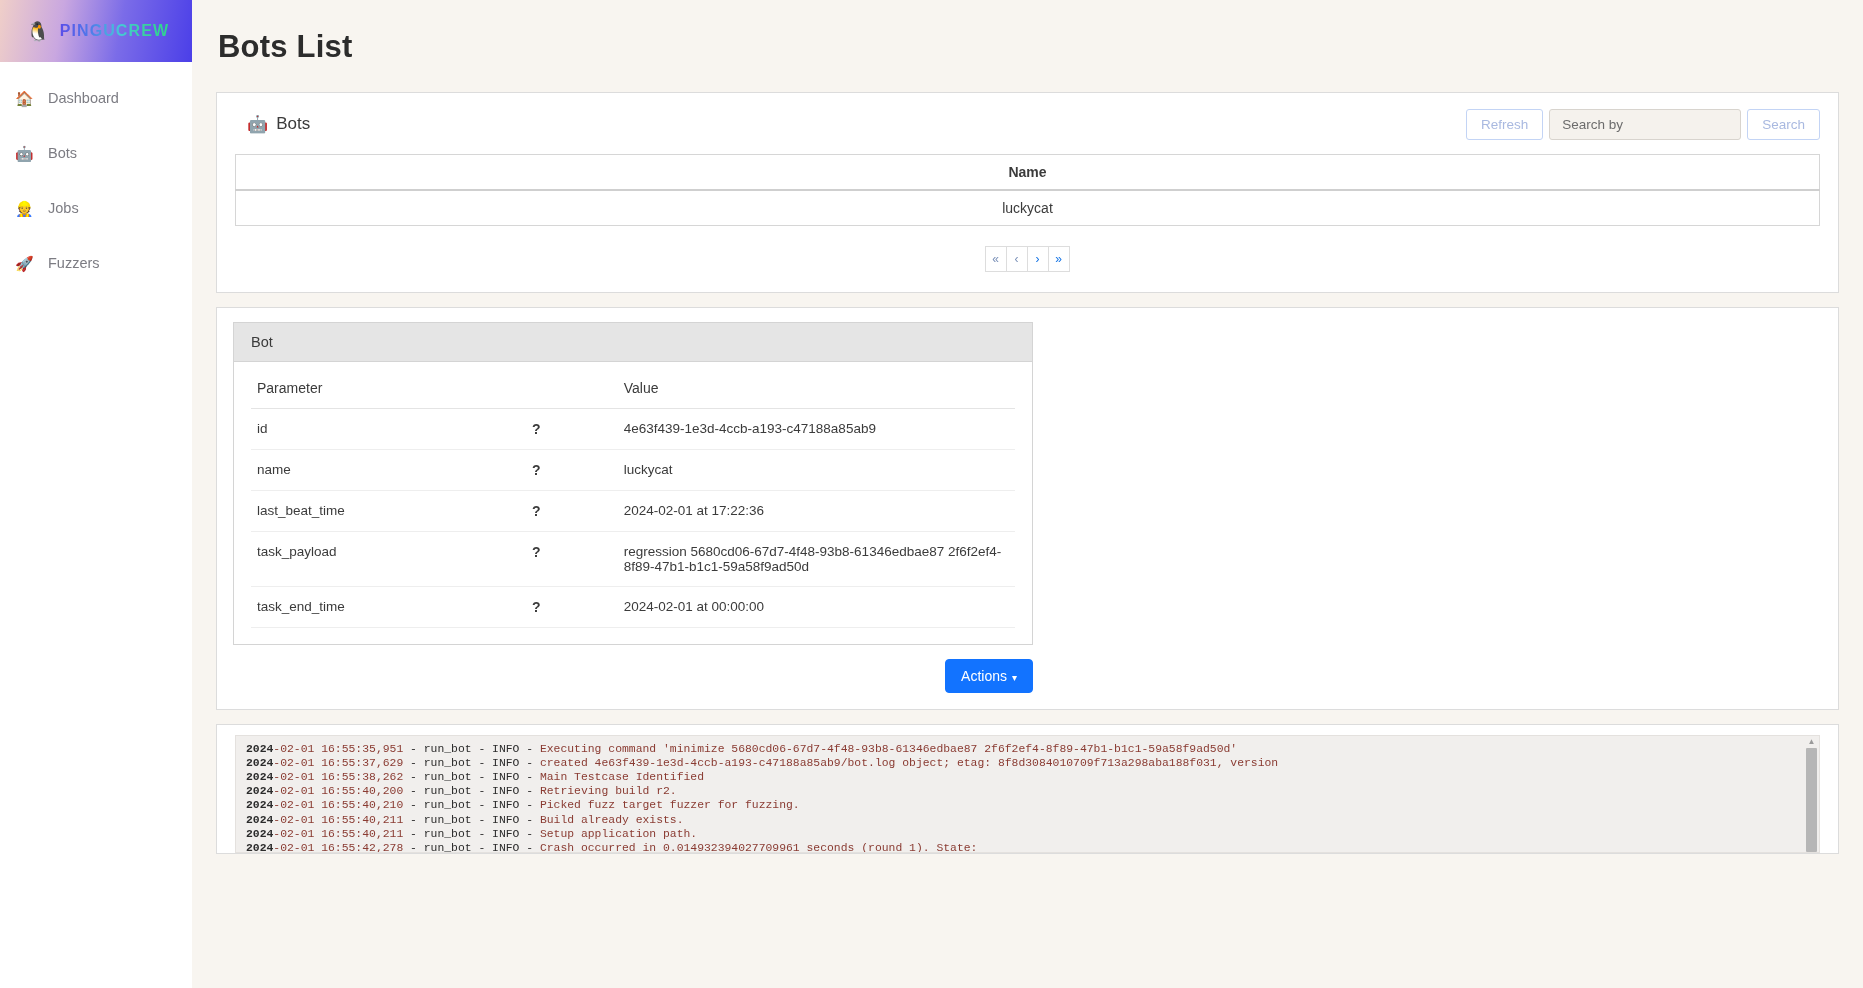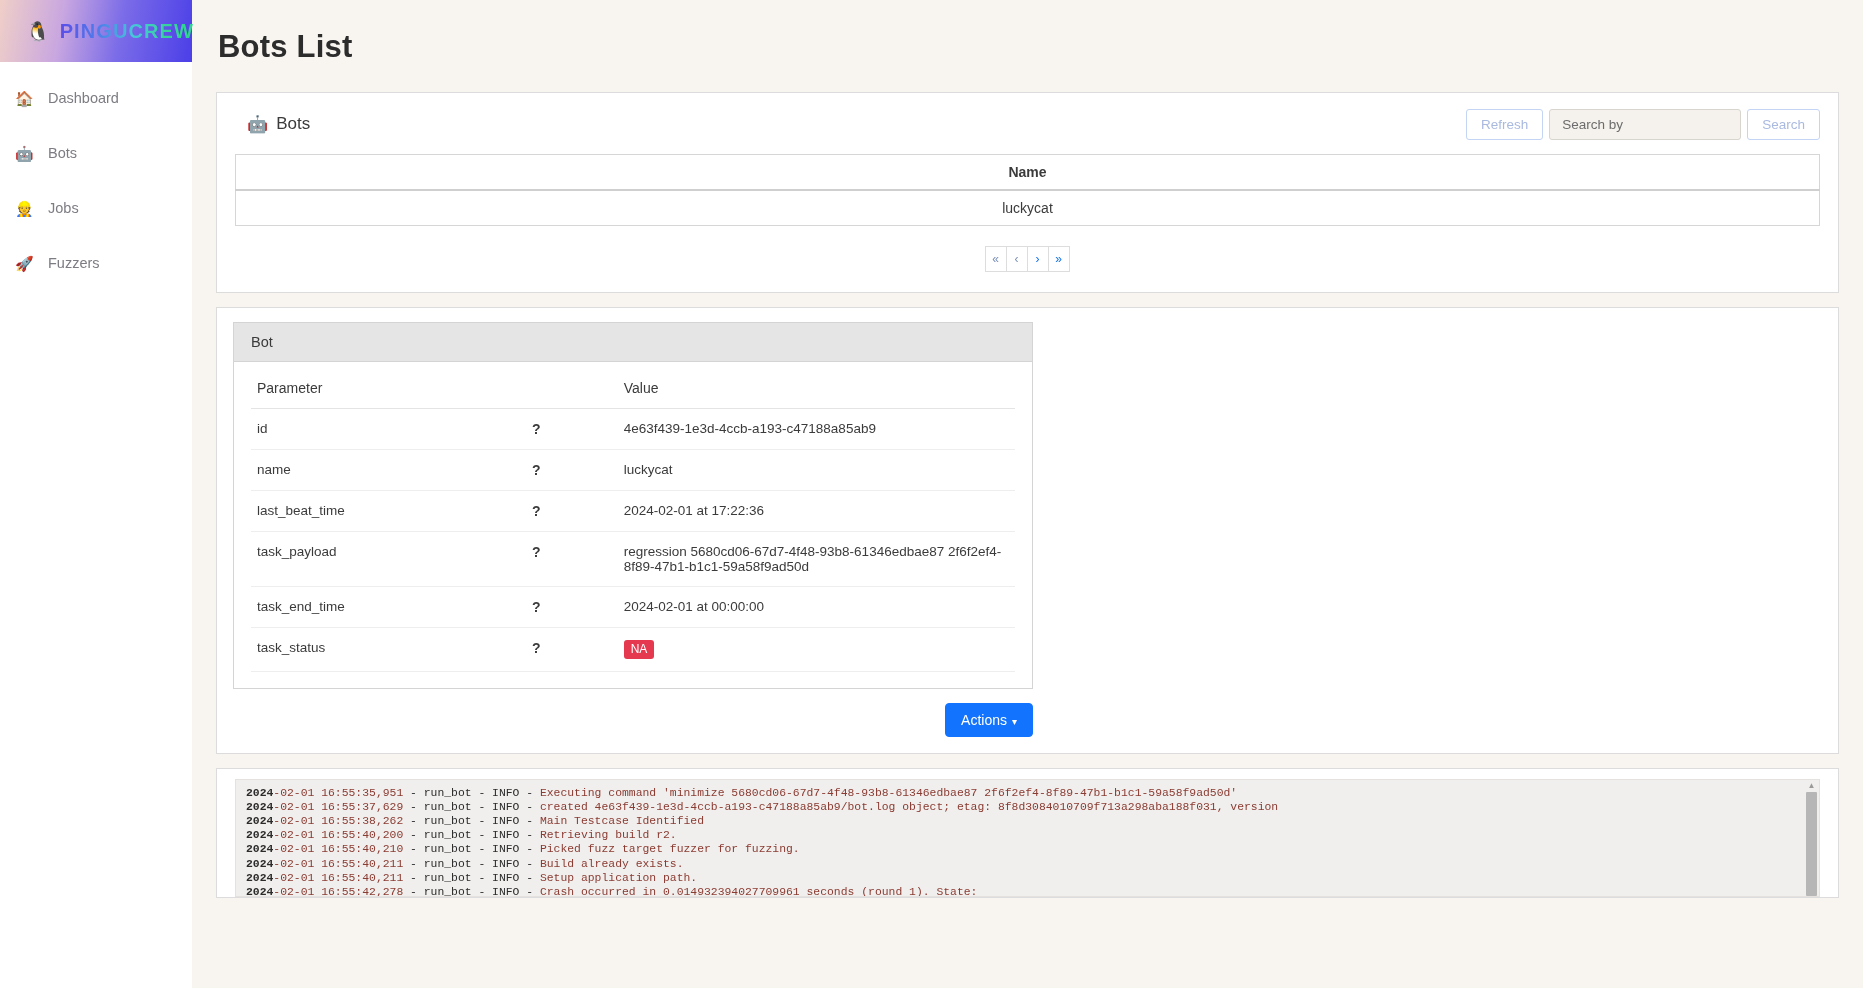--- a/index.html
+++ b/index.html
@@ -26,21 +26,21 @@
   .brand {
     height: 62px;
     background: linear-gradient(100deg, #f0cfc8 0%, #c9a7e0 32%, #7b6ce8 62%, #4b3fe8 100%);
     display: flex;
     align-items: center;
     padding-left: 26px;
     gap: 10px;
   }
   .brand-logo { font-size: 19px; line-height: 1; filter: saturate(1.1); }
   .brand-name {
-    font-size: 20px;
+    font-size: 16px;
     font-weight: 700;
     letter-spacing: 1.1px;
     background: linear-gradient(90deg,#5b4ee8 0%, #4f7bea 28%, #46c8d8 55%, #37d39a 80%, #2fd48f 100%);
     -webkit-background-clip: text;
     background-clip: text;
     color: transparent;
     text-decoration: underline;
   }
   .nav { padding-top: 20px; }
   .nav-item {
@@ -370,27 +370,20 @@
               <tr>
                 <td>task_payload</td>
                 <td class="help">?</td>
                 <td>regression 5680cd06-67d7-4f48-93b8-61346edbae87 2f6f2ef4-8f89-47b1-b1c1-59a58f9ad50d</td>
               </tr>
               <tr>
                 <td>task_end_time</td>
                 <td class="help">?</td>
                 <td>2024-02-01 at 00:00:00</td>
               </tr>
-              <tr>
-                <td>task_status</td>
-                <td class="help">?</td>
-                <td>
-                  <span class="badge-na">NA</span>
-                </td>
-              </tr>
             </tbody>
           </table>
         </div>
       </div>
       <div class="actions-row">
         <div class="actions-spacer"></div>
         <button class="btn-actions"><span>Actions</span><span class="caret">▾</span></button>
       </div>
     </section>
 

